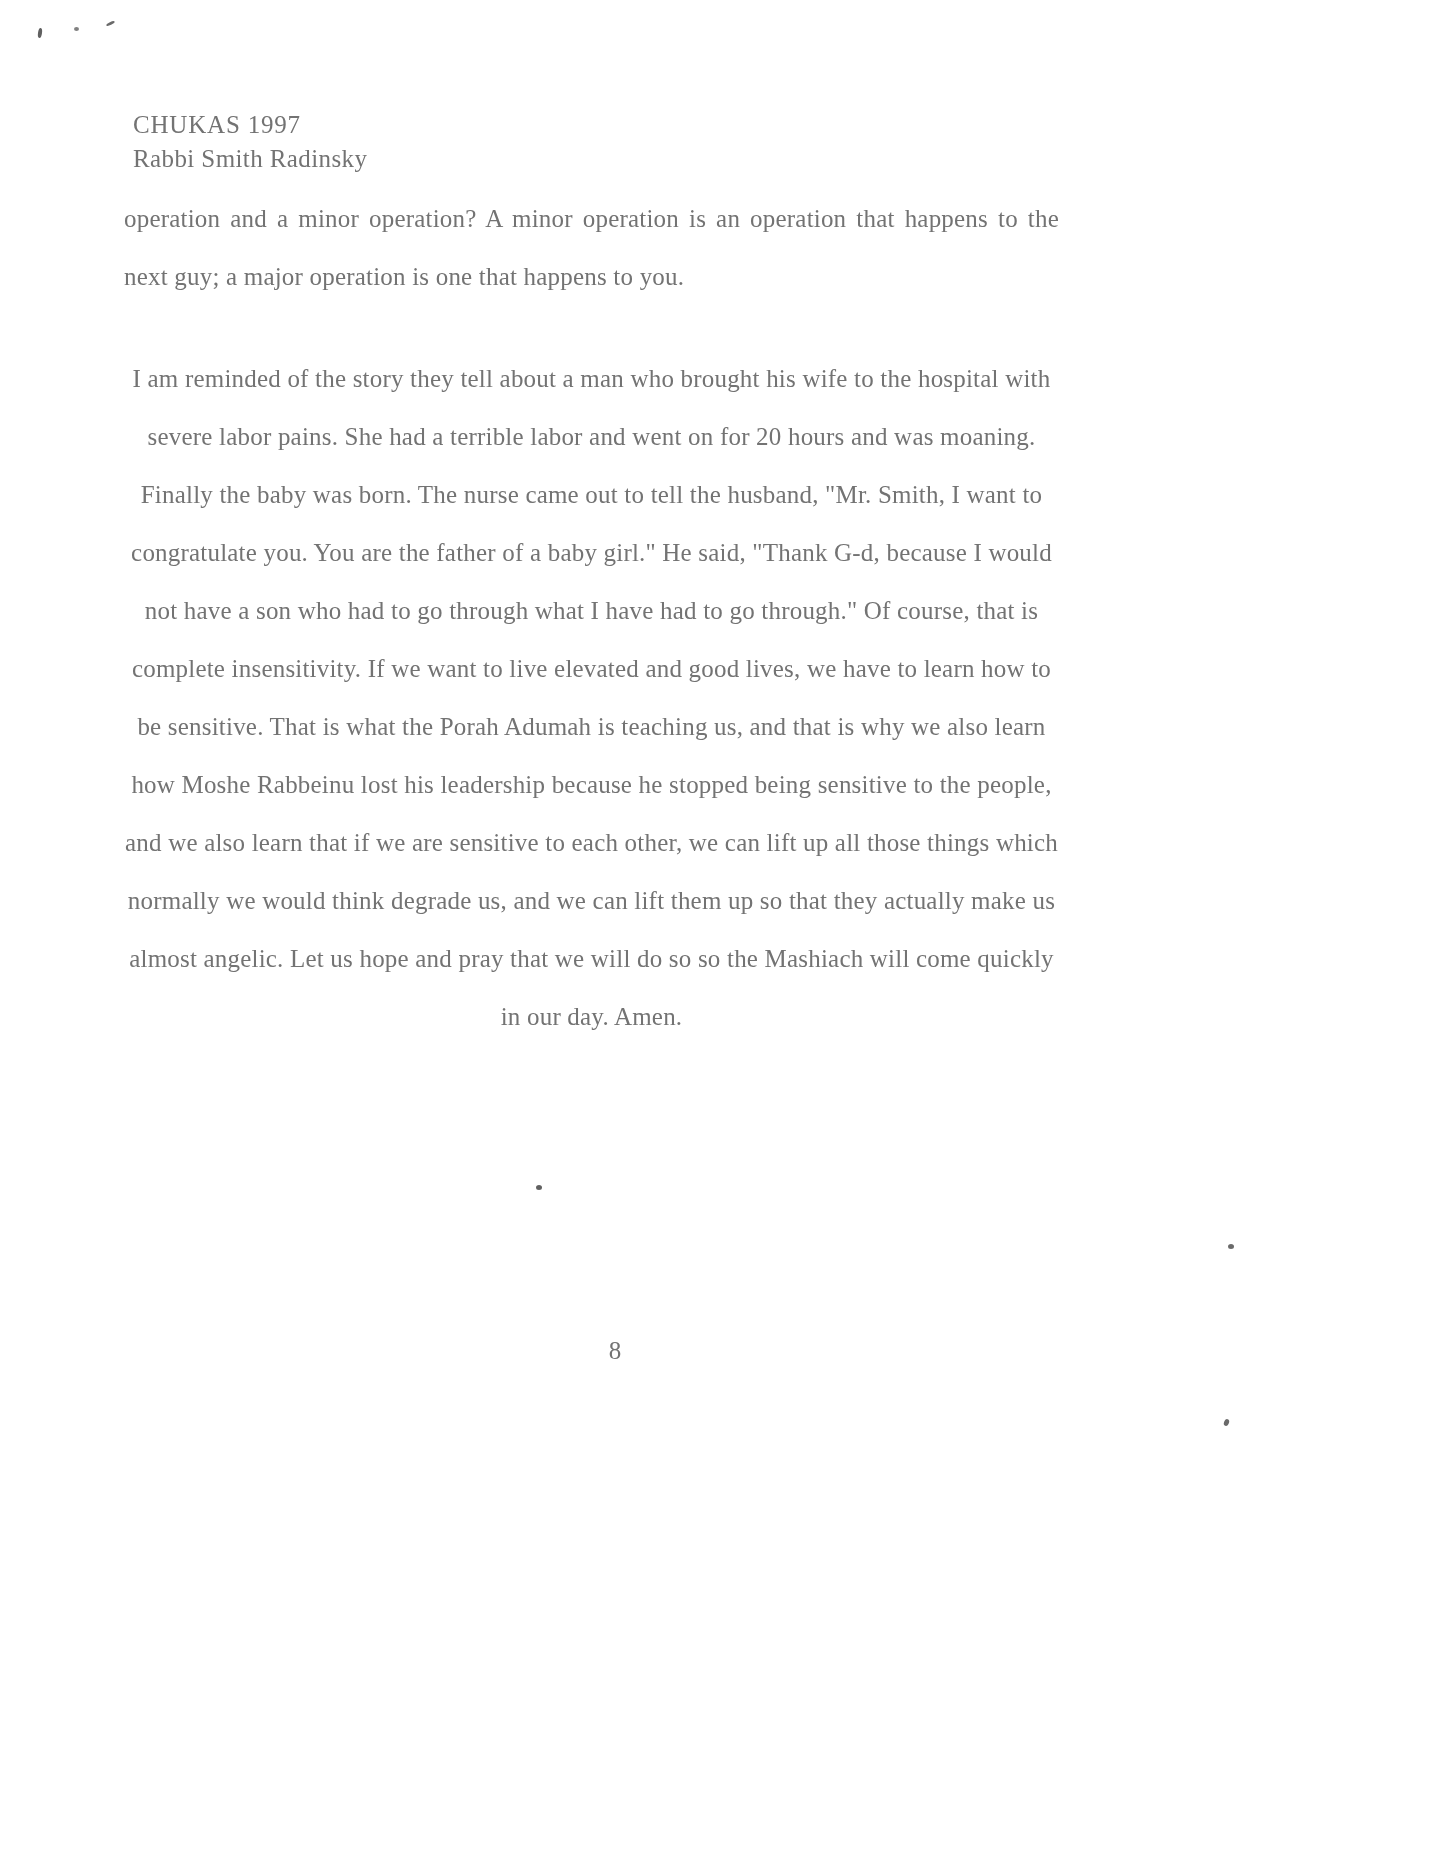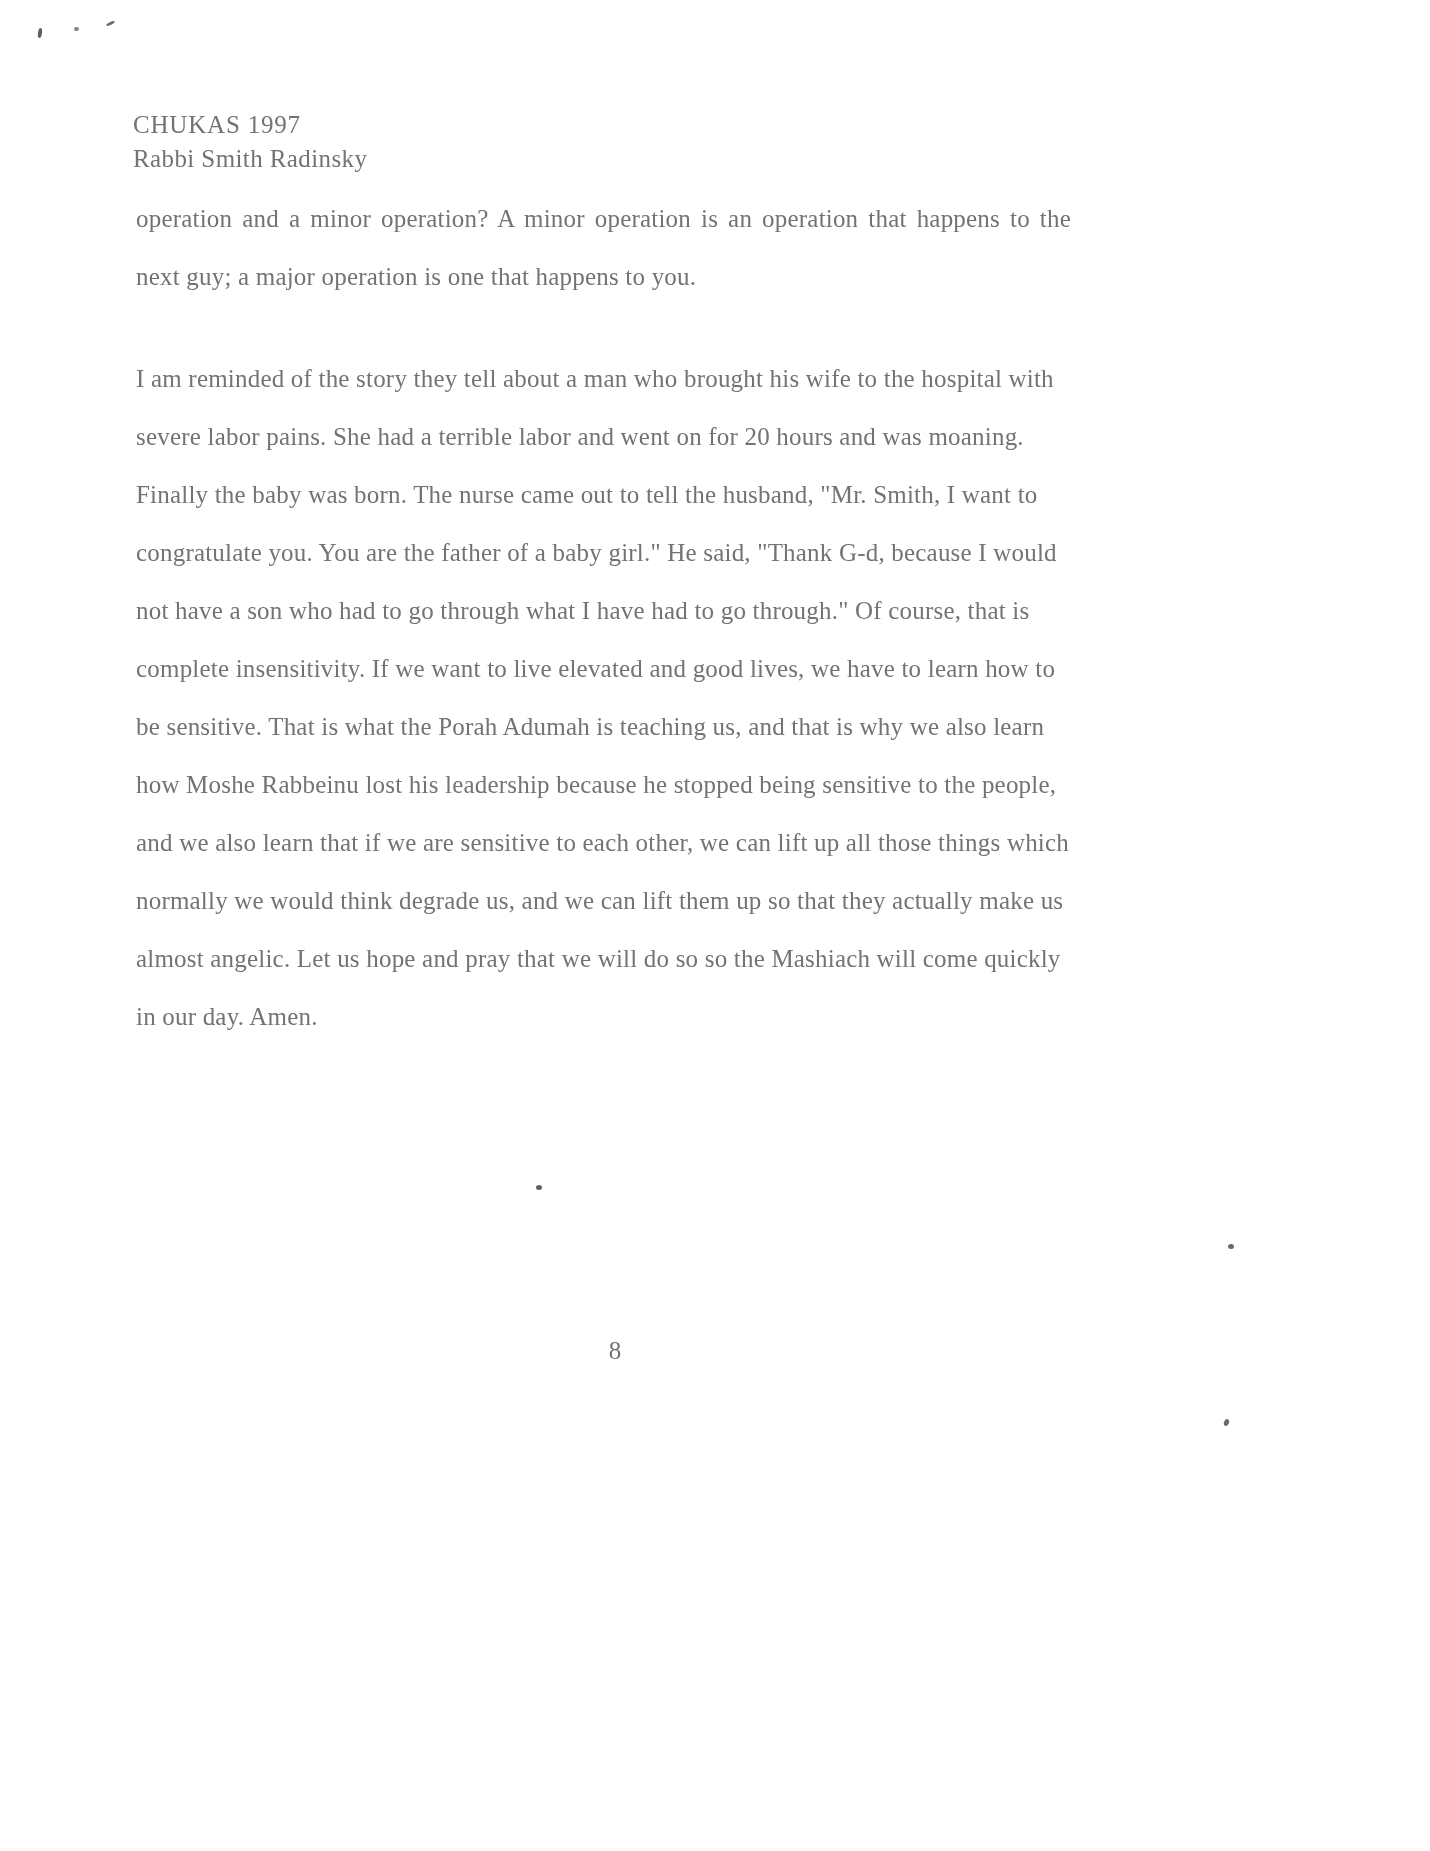--- a/index.html
+++ b/index.html
@@ -36,34 +36,34 @@
   }
   .header .line {
     font-size: 25px;
     line-height: 34px;
     letter-spacing: .4px;
   }
   .header .line.title { letter-spacing: .8px; }
 
   .body-text {
     position: absolute;
-    left: 136px;
+    left: 124px;
     top: 190px;
     width: 935px;
   }
   .para {
     font-size: 25px;
     line-height: 58px;
     text-align: justify;
     text-justify: inter-word;
     letter-spacing: .2px;
     margin: 0;
   }
   .para + .para { margin-top: 44px; }
-  .para:last-child { text-align: left; }
+  .para:last-child { text-align: center; }
   .para-last-justified { text-align: justify; }
 
   .page-number {
     position: absolute;
     left: 0;
     top: 1337px;
     width: 1230px;
     text-align: center;
     font-size: 25px;
   }

